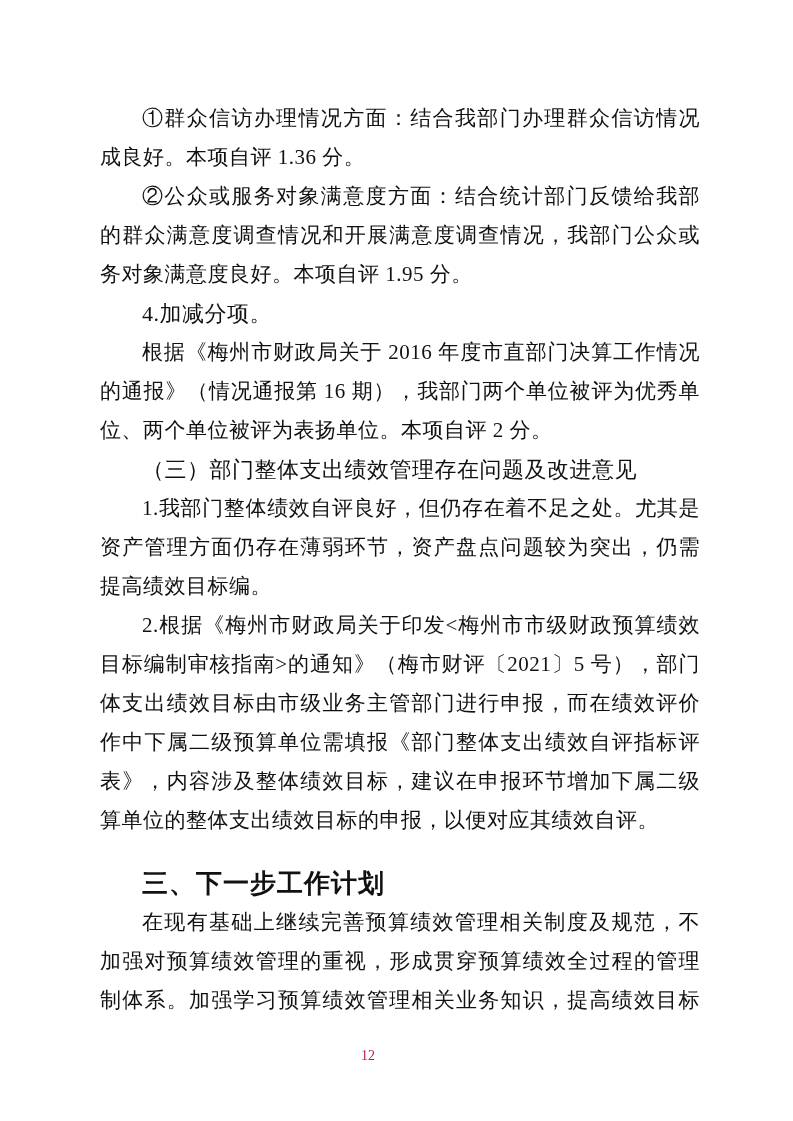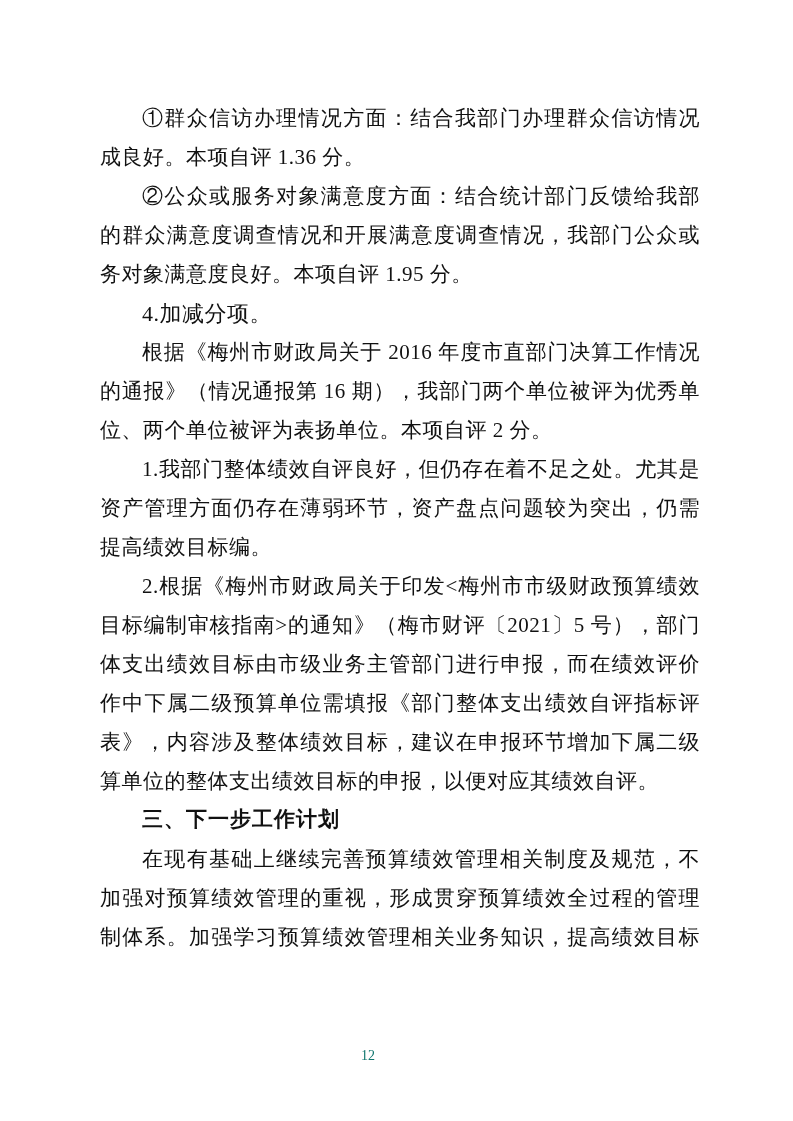--- a/index.html
+++ b/index.html
@@ -33,34 +33,35 @@
     white-space: normal;
     letter-spacing: 0.5px;
   }
   .line.fill { text-align-last: justify; }
   .line.indent { text-indent: 42px; }
   .h-serif .line {
     font-weight: normal;
     font-size: 22px;
   }
   .h-sans .line {
-    font-family: Liberation Mono, monospace;
+    font-family: Liberation Sans, sans-serif;
     font-weight: bold;
-    font-size: 21px;
+    font-size: 26px;
     letter-spacing: 1px;
+    margin-top: 24px;
   }
   .footer {
     position: absolute;
     left: 0;
     top: 1046px;
     width: 736px;
     text-align: center;
     font-size: 14px;
     line-height: 20px;
-    color: #0f766e;
+    color: #be185d;
     font-family: "Liberation Serif", serif;
   }
 </style>
 </head>
 <body>
 
 <div class="page">
   <div class="content">
       <div class="para body">
         <div class="line indent fill">①群众信访办理情况方面：结合我部门办理群众信访情况和</div>
@@ -71,20 +72,23 @@
         <div class="line fill">的群众满意度调查情况和开展满意度调查情况，我部门公众或服</div>
         <div class="line">务对象满意度良好。本项自评 1.95 分。</div>
       </div>
       <div class="para h-serif">
         <div class="line indent">4.加减分项。</div>
       </div>
       <div class="para body">
         <div class="line indent fill">根据《梅州市财政局关于 2016 年度市直部门决算工作情况</div>
         <div class="line fill">的通报》（情况通报第 16 期），我部门两个单位被评为优秀单</div>
         <div class="line">位、两个单位被评为表扬单位。本项自评 2 分。</div>
+      </div>
+      <div class="para h-serif">
+        <div class="line indent">（三）部门整体支出绩效管理存在问题及改进意见</div>
       </div>
       <div class="para body">
         <div class="line indent fill">1.我部门整体绩效自评良好，但仍存在着不足之处。尤其是</div>
         <div class="line fill">资产管理方面仍存在薄弱环节，资产盘点问题较为突出，仍需进</div>
         <div class="line">提高绩效目标编。</div>
       </div>
       <div class="para body">
         <div class="line indent fill">2.根据《梅州市财政局关于印发&lt;梅州市市级财政预算绩效</div>
         <div class="line fill">目标编制审核指南&gt;的通知》（梅市财评〔2021〕5 号），部门整</div>
         <div class="line fill">体支出绩效目标由市级业务主管部门进行申报，而在绩效评价工</div>

